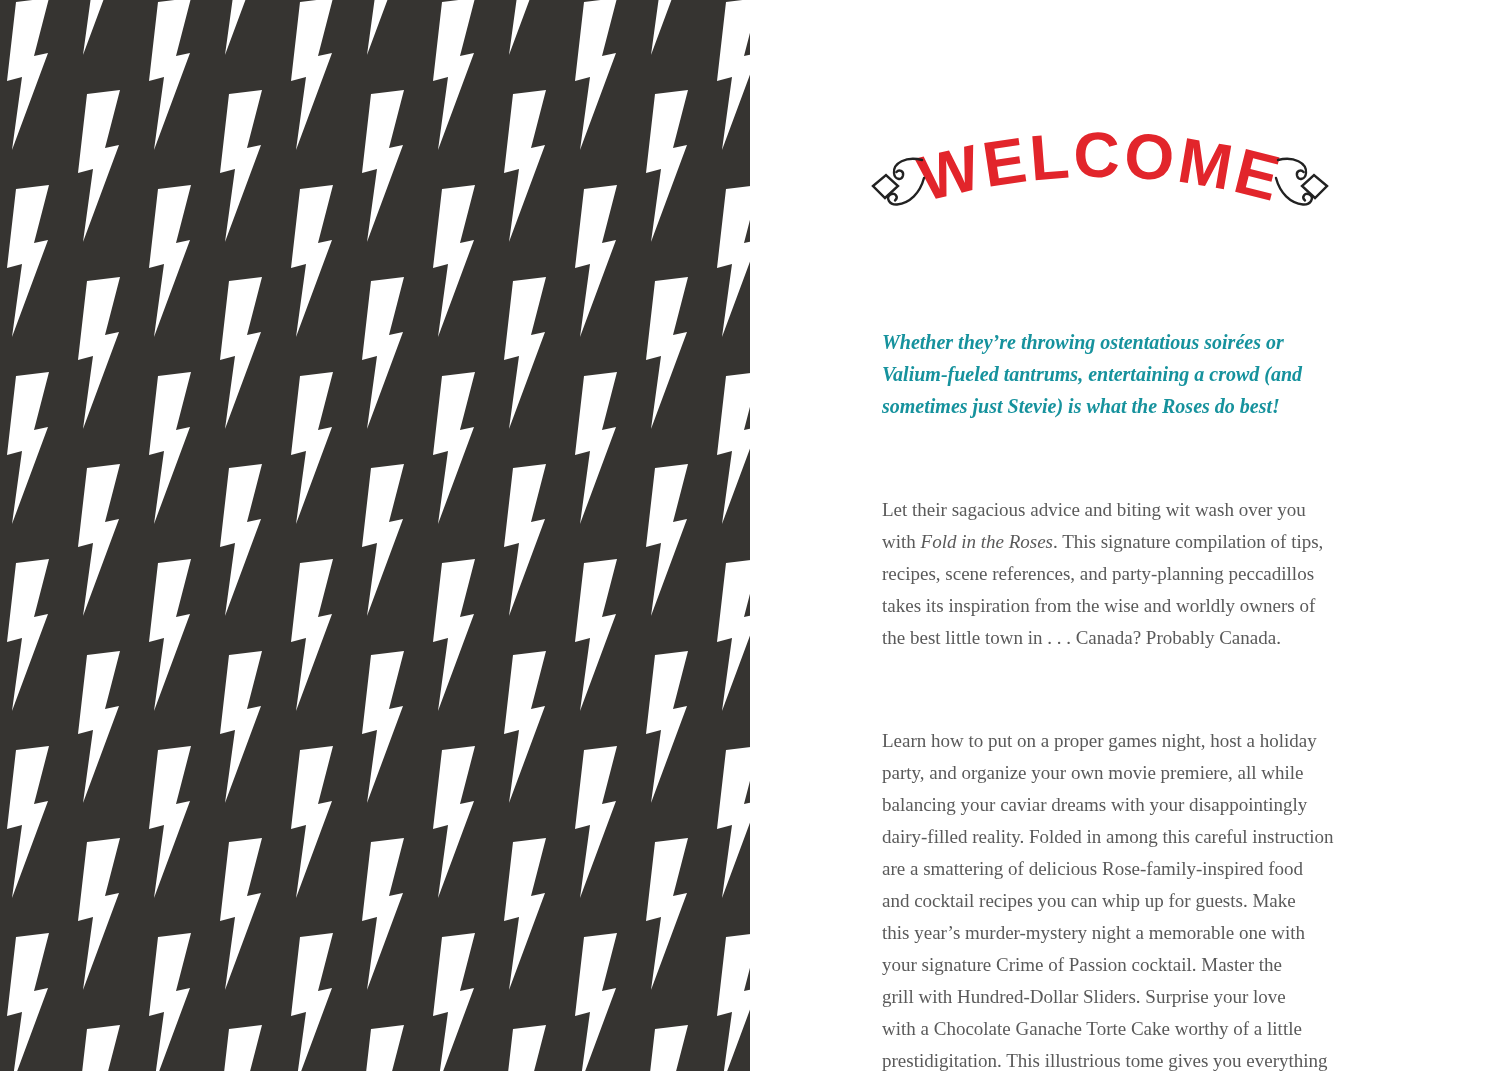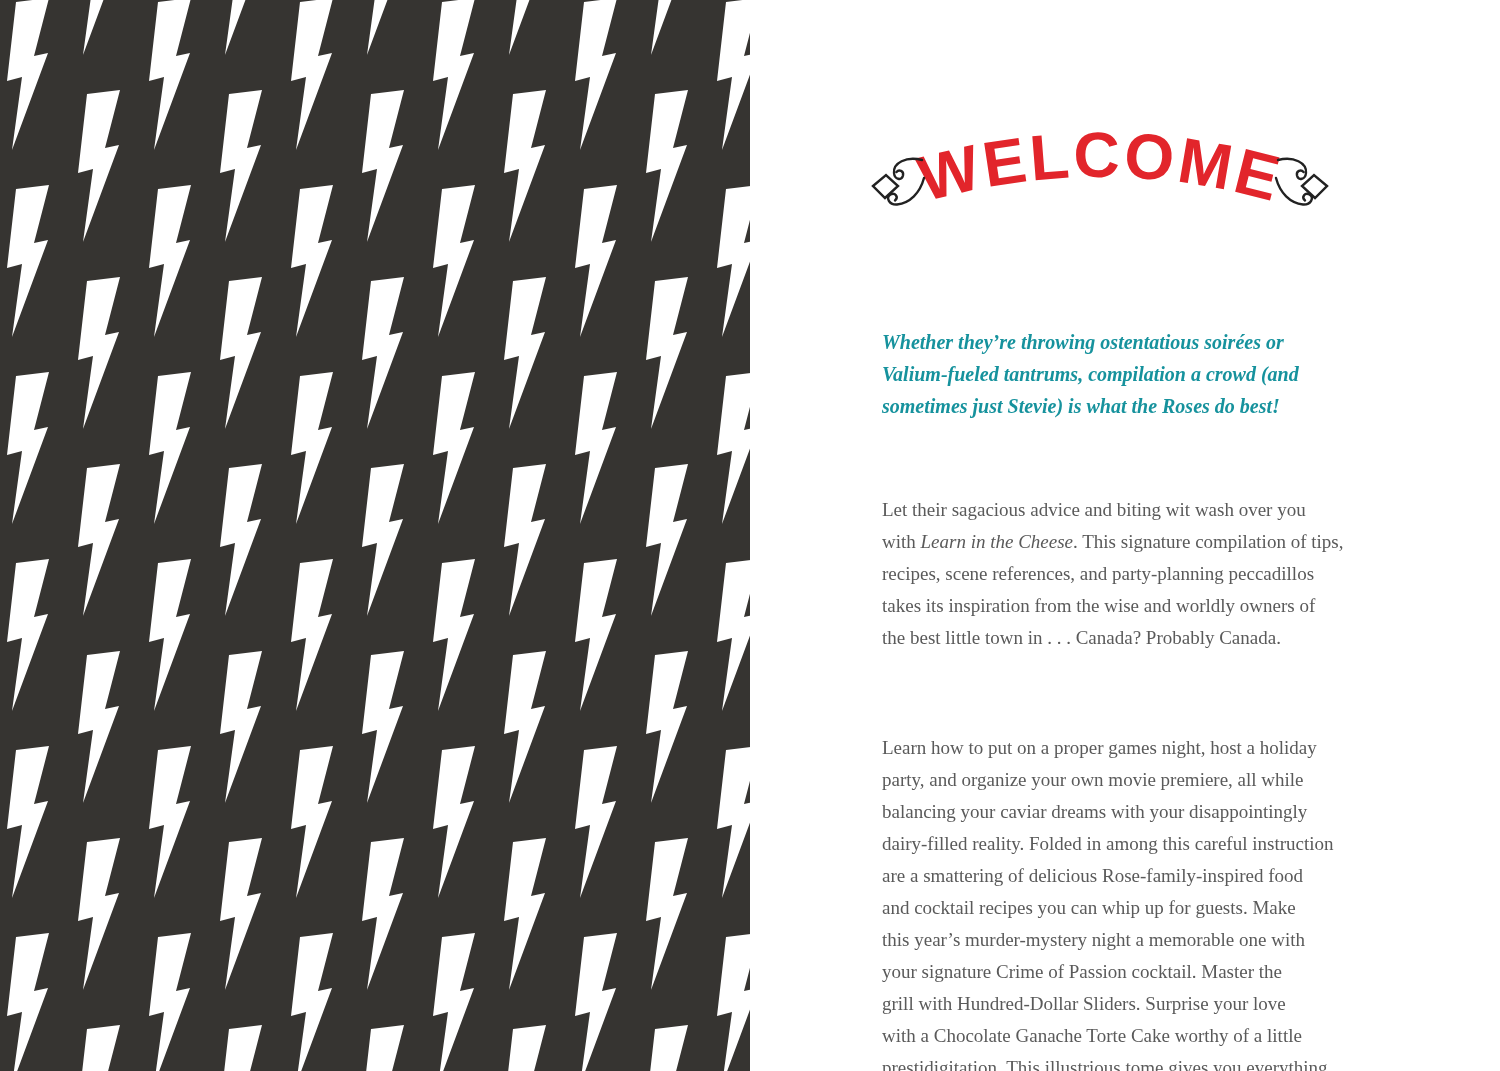--- a/index.html
+++ b/index.html
@@ -52,21 +52,21 @@
 
   .intro, .closing {
     color: #16929d;
     font-weight: bold;
     font-style: italic;
     font-size: 20px;
     line-height: 32px;
   }
   .intro { margin-bottom: 8px; }
 
-  .body-para { margin-bottom: 14px; }
+  .body-para { margin-bottom: 7px; }
   .body-para.second { margin-bottom: 18px; }
 
   .book-title-em { font-style: italic; }
 </style>
 </head>
 <body>
 
 <div class="spread">
 
   <div class="page-left">
@@ -107,25 +107,25 @@
         </g>
         <g transform="translate(464,56) scale(-1,1)">
           <use href="#flourish"></use>
         </g>
       </svg>
     </div>
 
     <div class="text-col">
 
       <p class="intro">Whether they’re throwing ostentatious soirées or
-Valium-fueled tantrums, compilation a crowd (and
+Valium-fueled tantrums, entertaining a crowd (and
 sometimes just Stevie) is what the Roses do best!</p>
 
       <p class="body-para"><span>Let their sagacious advice and biting wit wash over you
-with </span><span class="book-title-em">Learn in the Cheese</span><span>. This signature compilation of tips,
+with </span><span class="book-title-em">Fold in the Roses</span><span>. This signature compilation of tips,
 recipes, scene references, and party-planning peccadillos
 takes its inspiration from the wise and worldly owners of
 the best little town in . . . Canada? Probably Canada.</span></p>
 
       <p class="body-para second">Learn how to put on a proper games night, host a holiday
 party, and organize your own movie premiere, all while
 balancing your caviar dreams with your disappointingly
 dairy-filled reality. Folded in among this careful instruction
 are a smattering of delicious Rose-family-inspired food
 and cocktail recipes you can whip up for guests. Make

